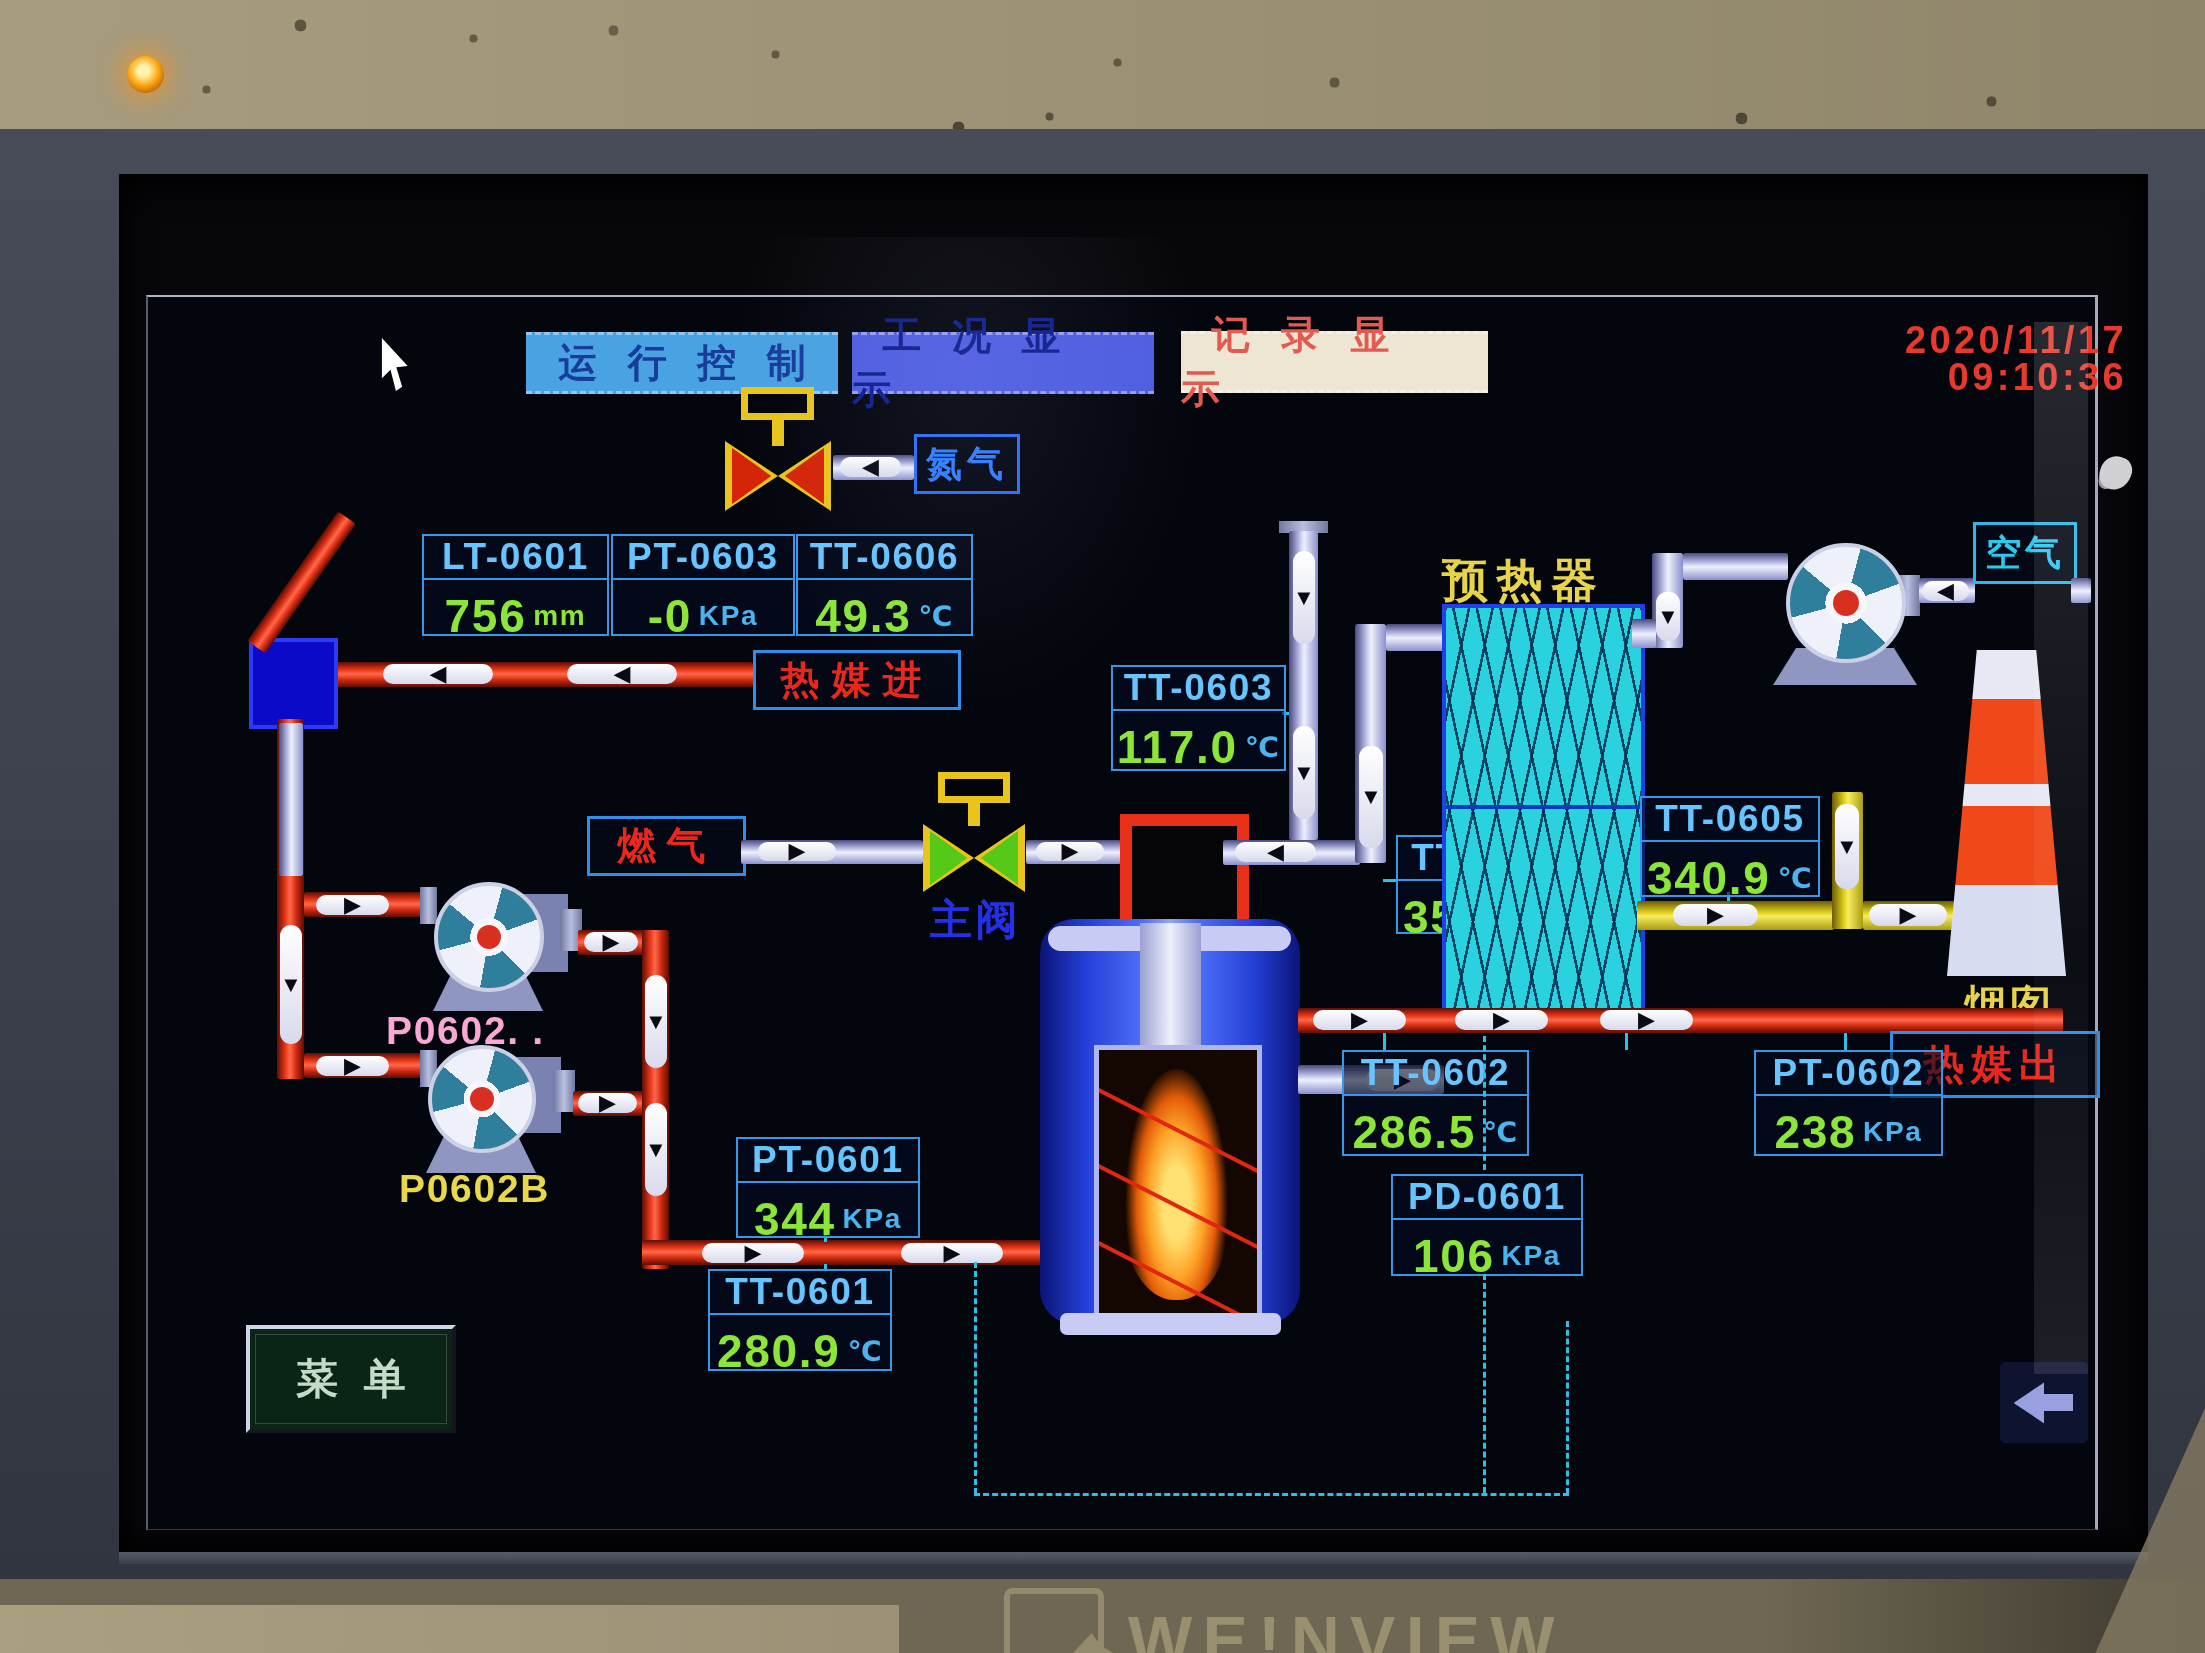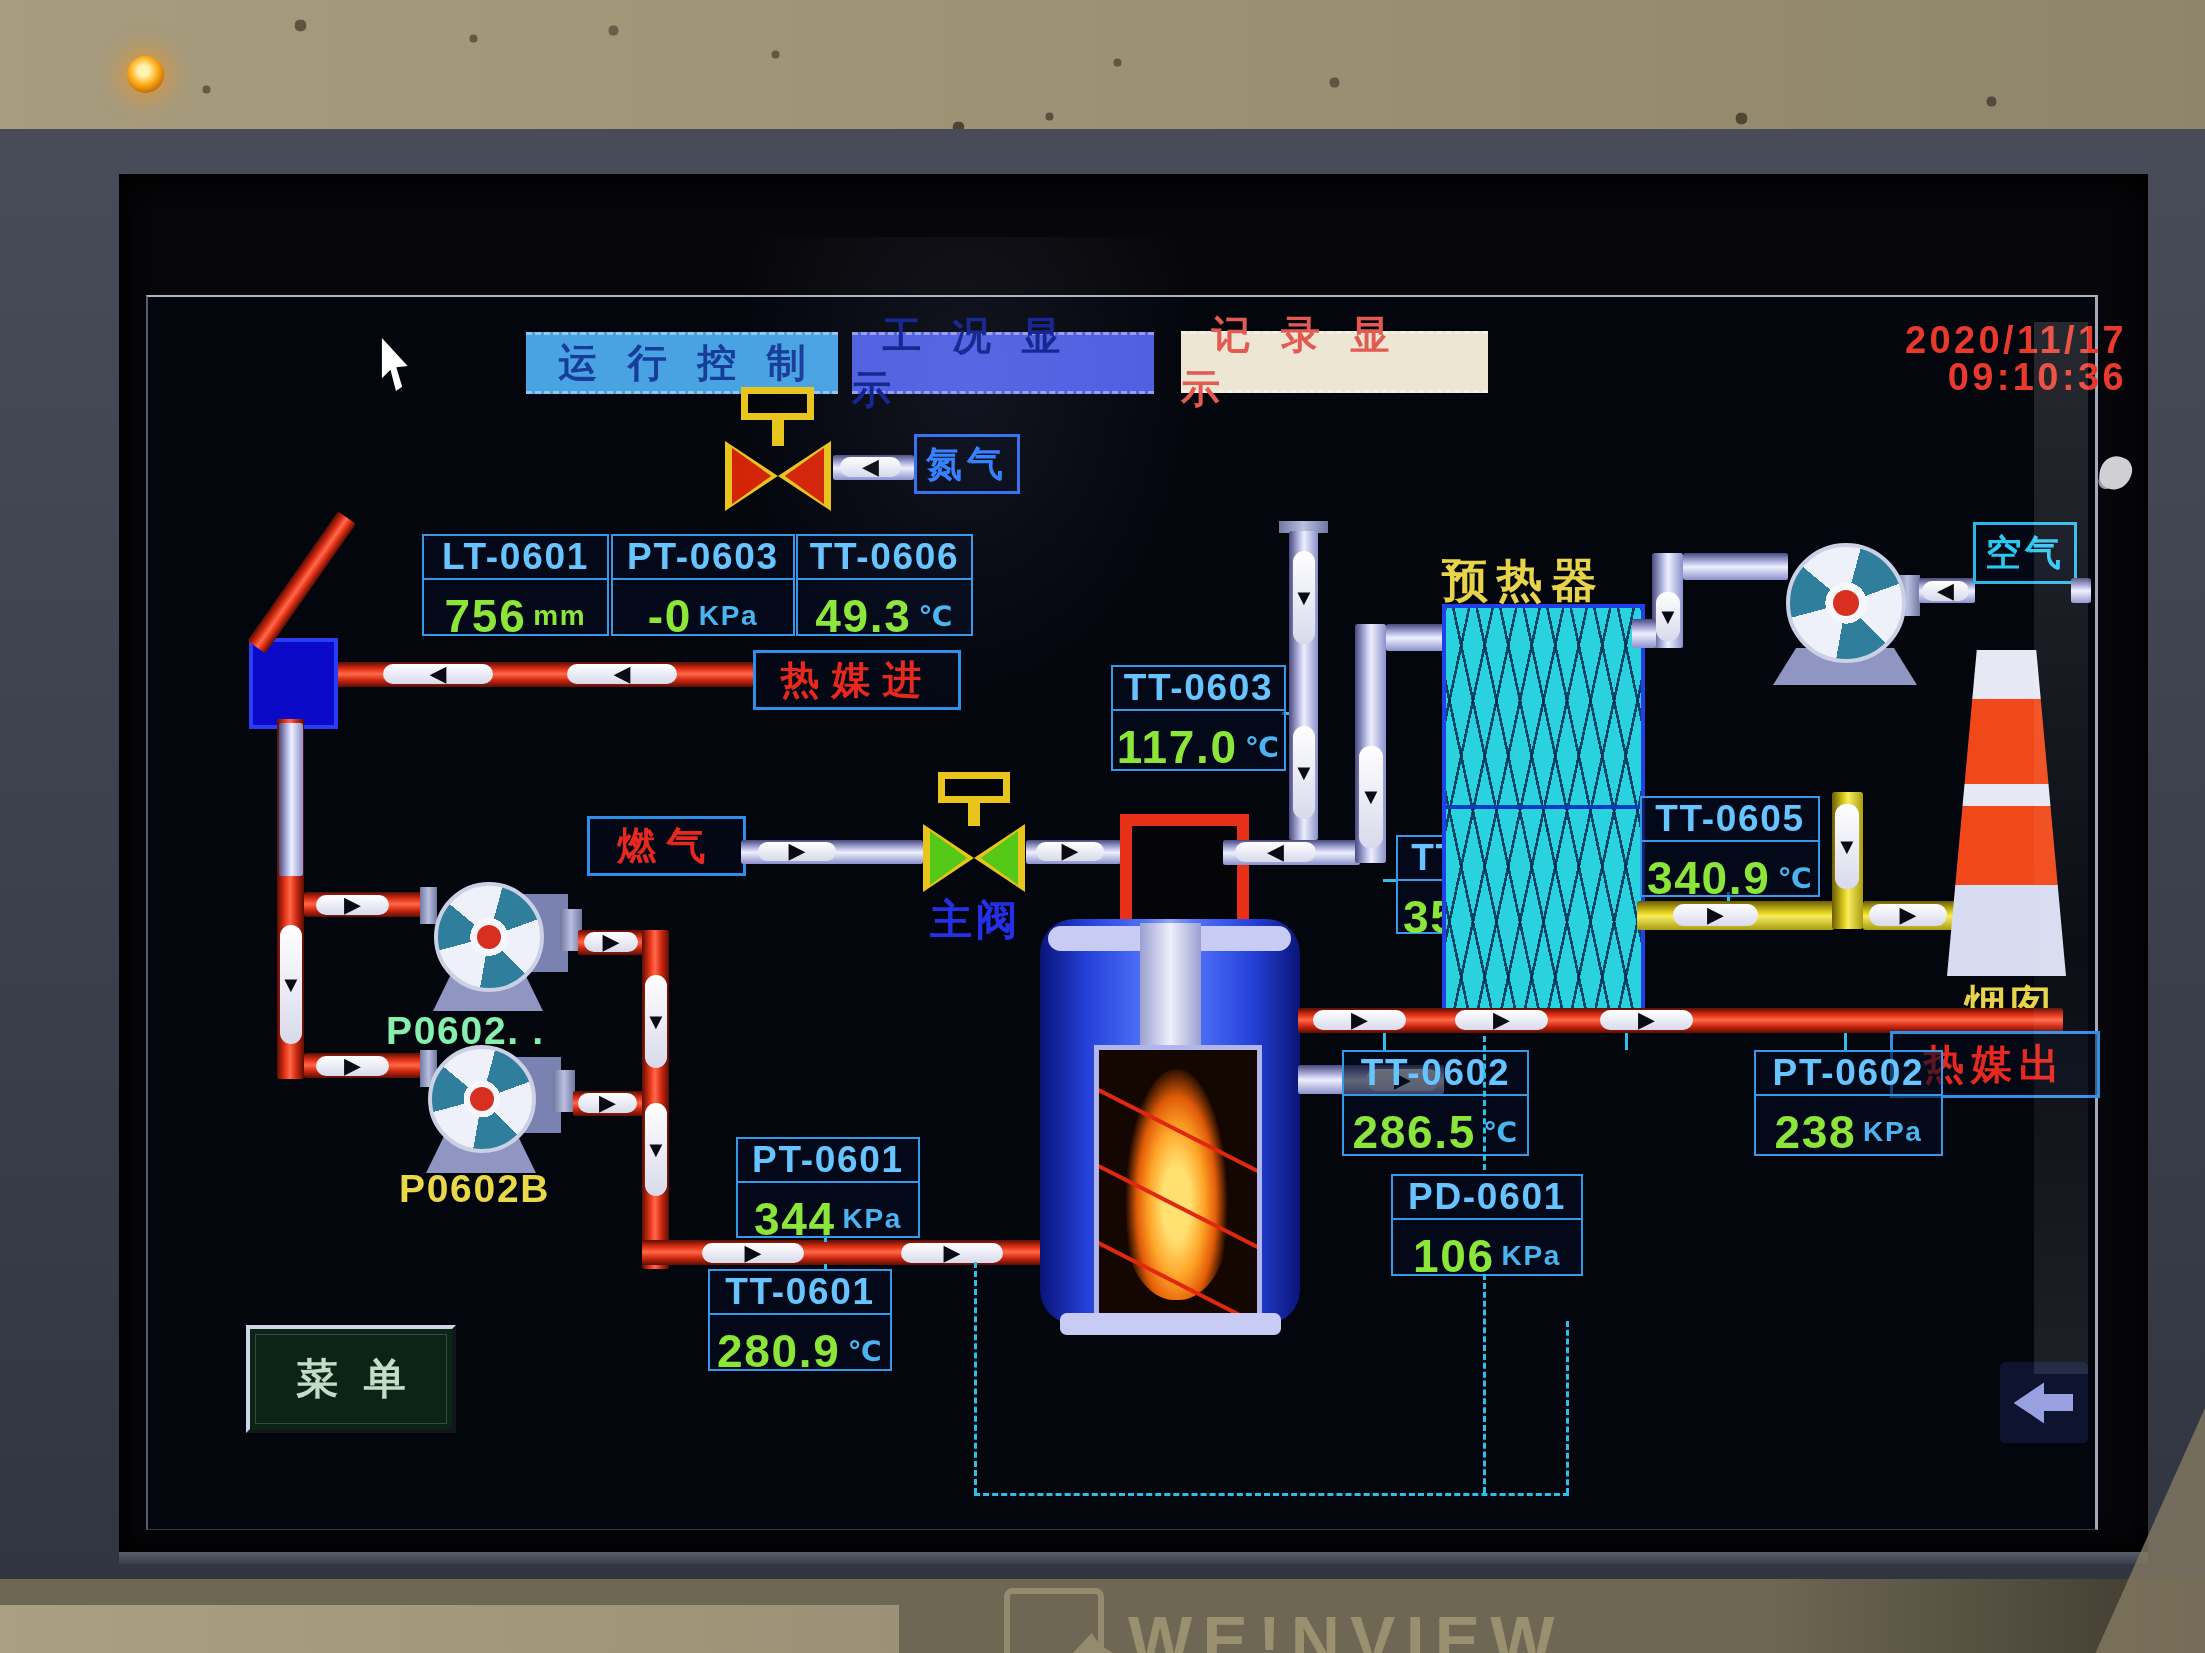--- a/index.html
+++ b/index.html
@@ -189,21 +189,21 @@
     </div>
   <div class="flange" style="left:420px;top:887px;width:17px;height:37px;"></div>
   <div class="abs" style="left:475px;top:894px;width:93px;height:78px;background:#7a82b2;"></div>
   <div class="flange" style="left:560px;top:909px;width:22px;height:42px;"></div>
   <div class="ped" style="left:433px;top:975px;width:110px;height:36px;"></div>
   <div class="rotor" style="left:434px;top:882px;width:102px;height:102px;"></div>
   <div class="pipe h-red" style="left:578px;top:930px;width:68px;height:25.4px;"></div>
   <div class="cap" style="left:584px;top:932px;width:54px;height:20.4px;">
       <span>▶</span>
     </div>
-  <div class="abs" style="left:386px;top:1009px;width:221px;color:#86efac;font-size:39px;font-weight:bold;letter-spacing:1.7px;">P0602. .</div>
+  <div class="abs" style="left:386px;top:1009px;width:221px;color:#f9a8d4;font-size:39px;font-weight:bold;letter-spacing:1.7px;">P0602. .</div>
 
   <div class="pipe h-red" style="left:304px;top:1053px;width:119px;height:25.4px;"></div>
   <div class="cap" style="left:316px;top:1056px;width:73px;height:20.4px;">
       <span>▶</span>
     </div>
   <div class="flange" style="left:420px;top:1050px;width:17px;height:37px;"></div>
   <div class="abs" style="left:468px;top:1057px;width:93px;height:76px;background:#7a82b2;"></div>
   <div class="flange" style="left:553px;top:1070px;width:22px;height:42px;"></div>
   <div class="ped" style="left:426px;top:1137px;width:110px;height:36px;"></div>
   <div class="rotor" style="left:428px;top:1045px;width:100px;height:100px;"></div>

